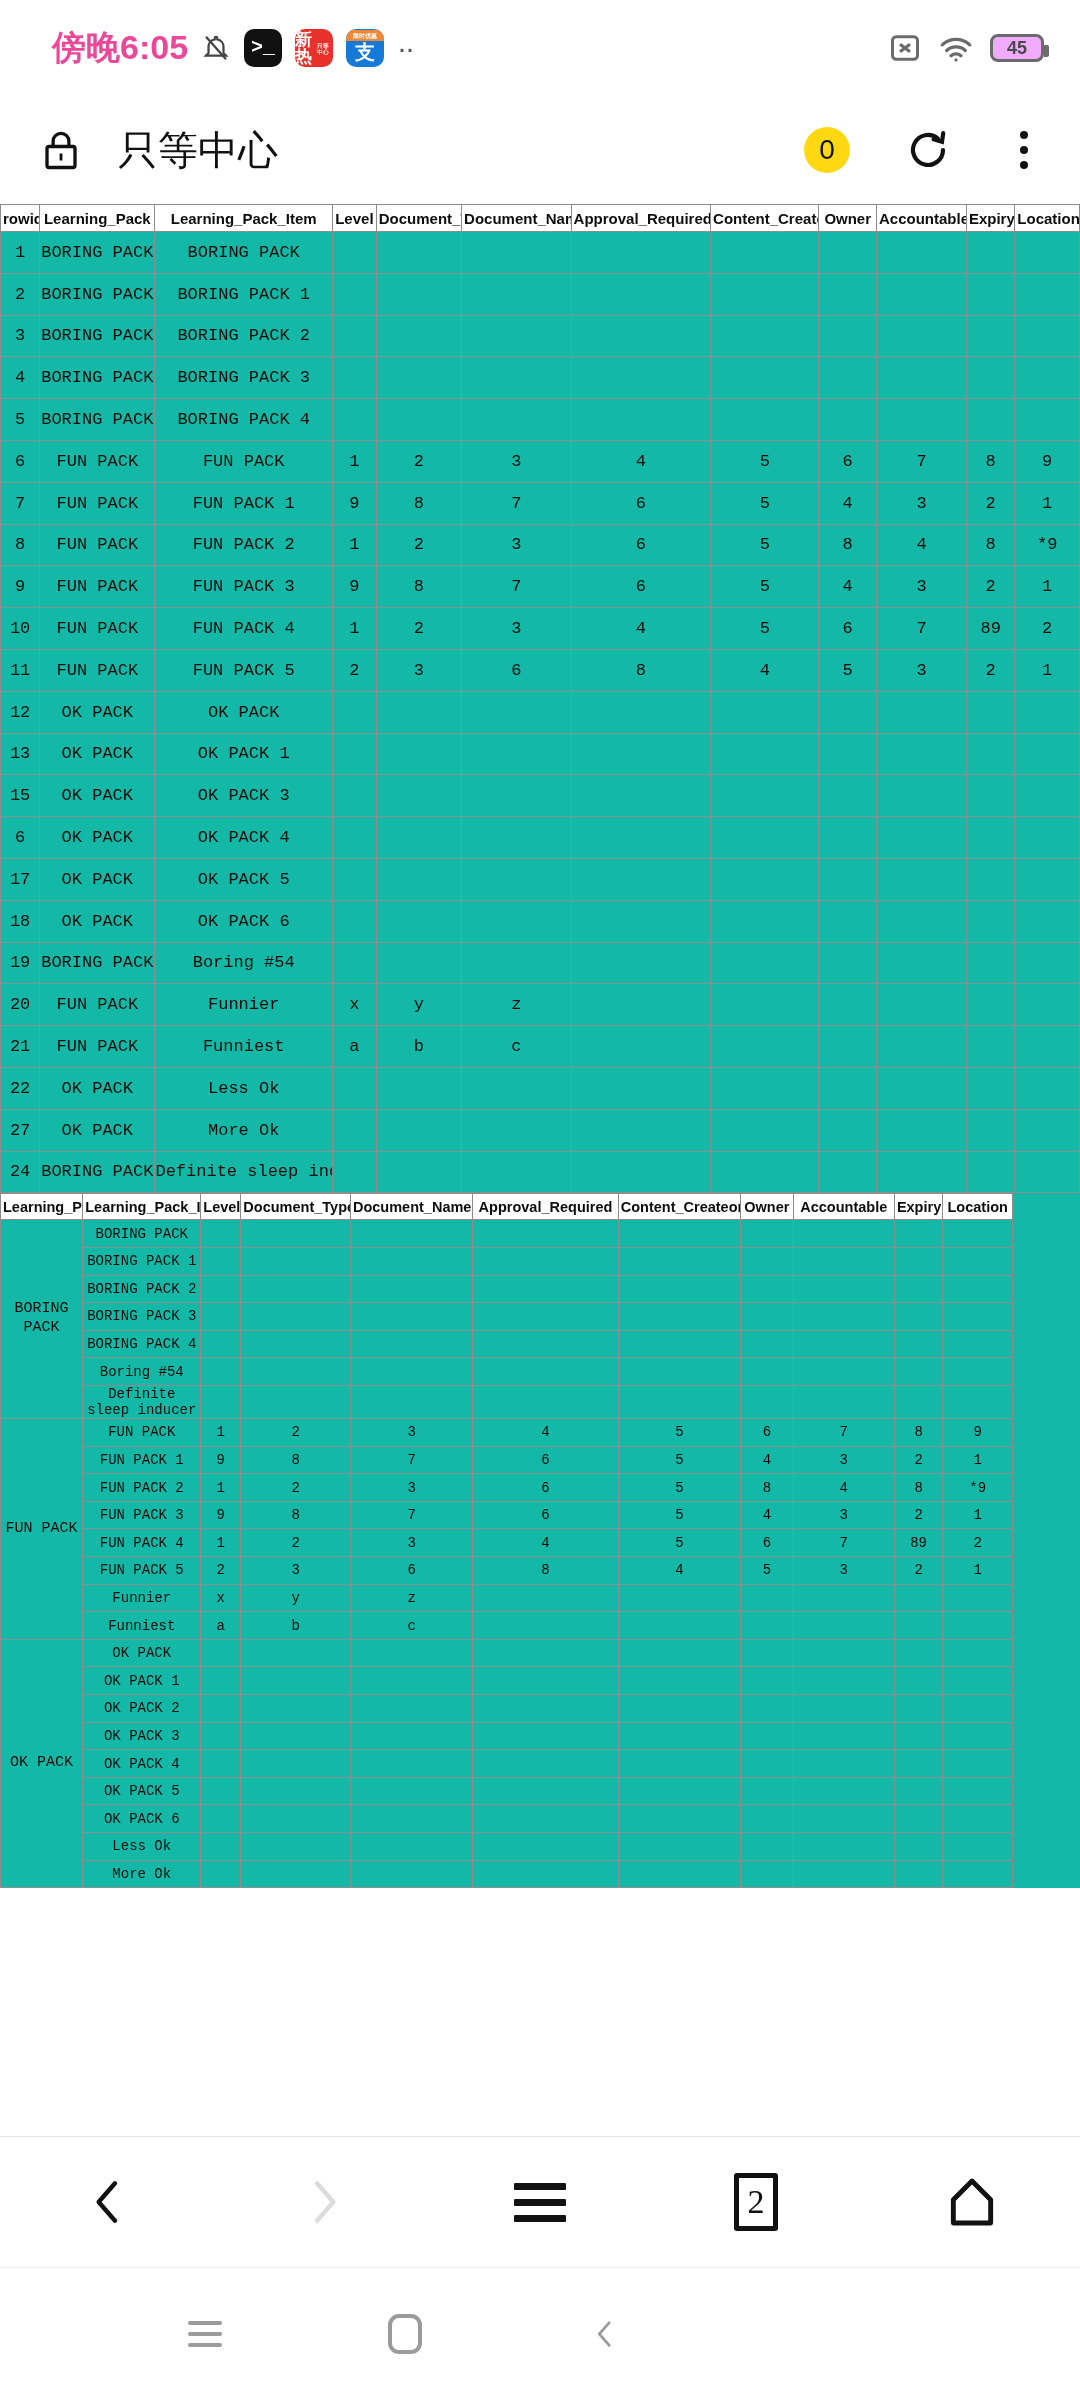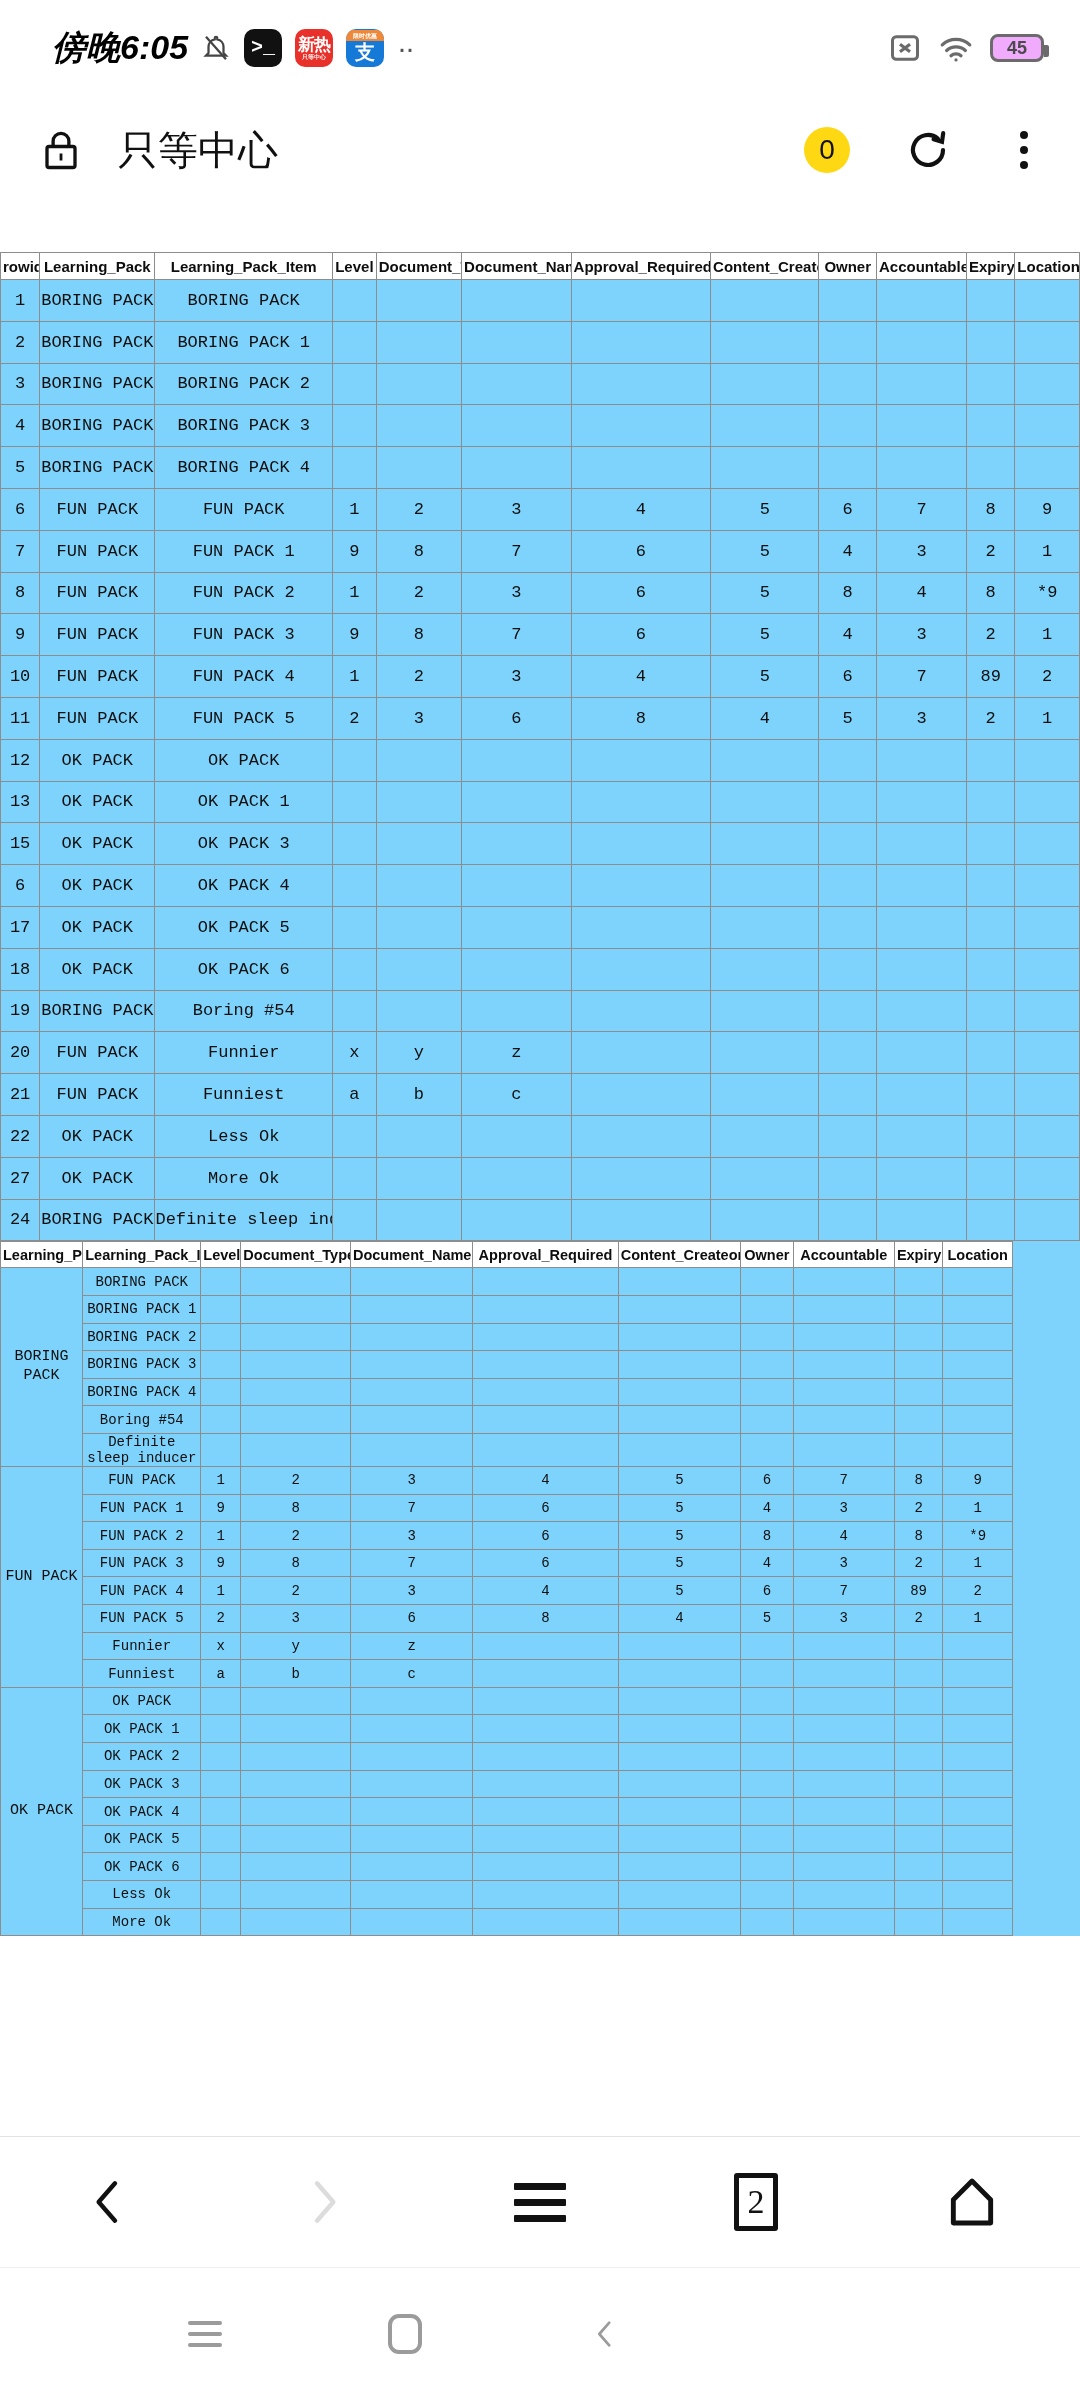--- a/index.html
+++ b/index.html
@@ -12,32 +12,32 @@
   body { position: relative; }
 
   
   .statusbar {
     height: 96px;
     display: flex; align-items: center;
     padding: 0 36px 0 52px;
     background: #ffffff;
   }
   .sb-time {
-    font-size: 34px; font-weight: 700; color: #000000;
-    letter-spacing: 0px; white-space: nowrap; font-style: italic;
+    font-size: 34px; font-weight: 700; color: #ec4899;
+    letter-spacing: 0px; white-space: nowrap;
   }
   .sb-left { display: flex; align-items: center; gap: 13px; }
   .sb-right { display: flex; align-items: center; gap: 16px; margin-left: auto; }
   .sb-icon { display: flex; align-items: center; justify-content: center; }
 
   .app-sq { width: 38px; height: 38px; border-radius: 10px; display:flex;
             align-items:center; justify-content:center; font-size: 15px;
             font-weight: 700; color:#fff; overflow:hidden; line-height:1; }
   .app-term { background: #111; font-family: "Liberation Mono", monospace; font-size: 20px; }
-  .app-red { background: #e8312a; flex-direction: column; }
+  .app-red { background: #e8312a; flex-direction: row; }
   .app-red .t1 { font-size: 17px; font-weight: 700; letter-spacing:-1px;}
   .app-red .t2 { font-size: 6px; opacity: .95; margin-top:1px;}
   .app-blue { background: #1479d7; flex-direction: column; position: relative;}
   .app-blue .cap { position:absolute; top:1px; left:0; right:0; height:11px;
                    background:#f0883a; font-size:6px; display:flex; align-items:center;
                    justify-content:center; color:#fff;}
   .app-blue .zhi { font-size: 20px; font-weight:700; margin-top:8px; }
   .dots2 { font-size: 30px; color:#555; letter-spacing:-2px; line-height:0.4; }
 
   .batt {
@@ -59,21 +59,21 @@
   .tb-right { margin-left: auto; display: flex; align-items: center; gap: 54px; }
   .badge-zero {
     width: 46px; height: 46px; border-radius: 50%; background: #FFD814;
     display:flex; align-items:center; justify-content:center;
     font-size: 28px; color: #111;
   }
   .kebab { display:flex; flex-direction:column; gap:7px; padding: 4px 14px;}
   .kebab i { width: 8px; height: 8px; background:#111; border-radius:50%; display:block;}
 
   
-  .content { position: relative; background:#7dd3fc;margin-top:48px; }
+  .content { position: relative; background:#14b8a6; }
 
   table.grid {
     border-collapse: collapse;
     font-family: "Liberation Mono", monospace;
     table-layout: fixed;
   }
   table.grid th, table.grid td {
     border: 1px solid #8d8d8d;
     text-align: center;
     vertical-align: middle;

